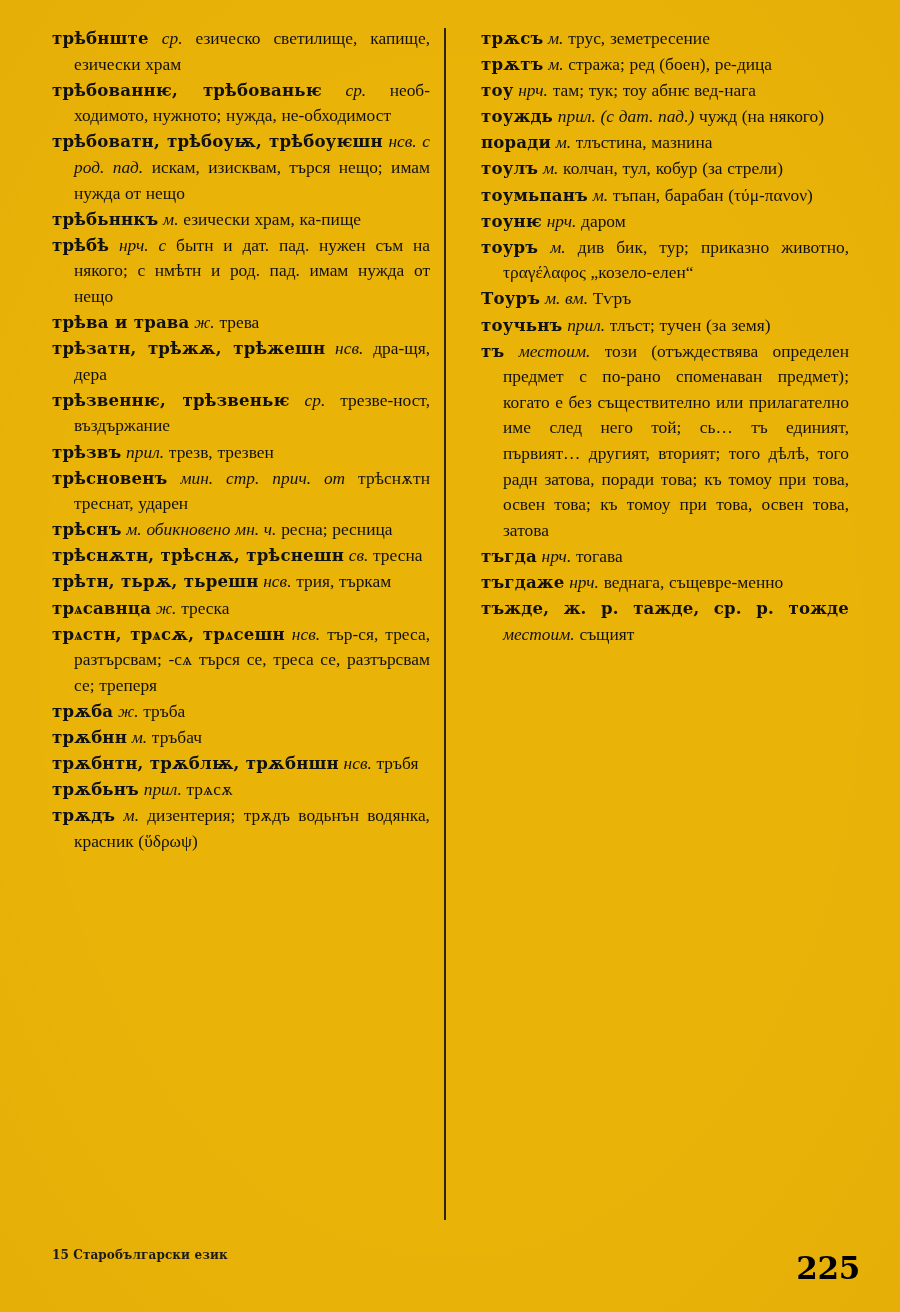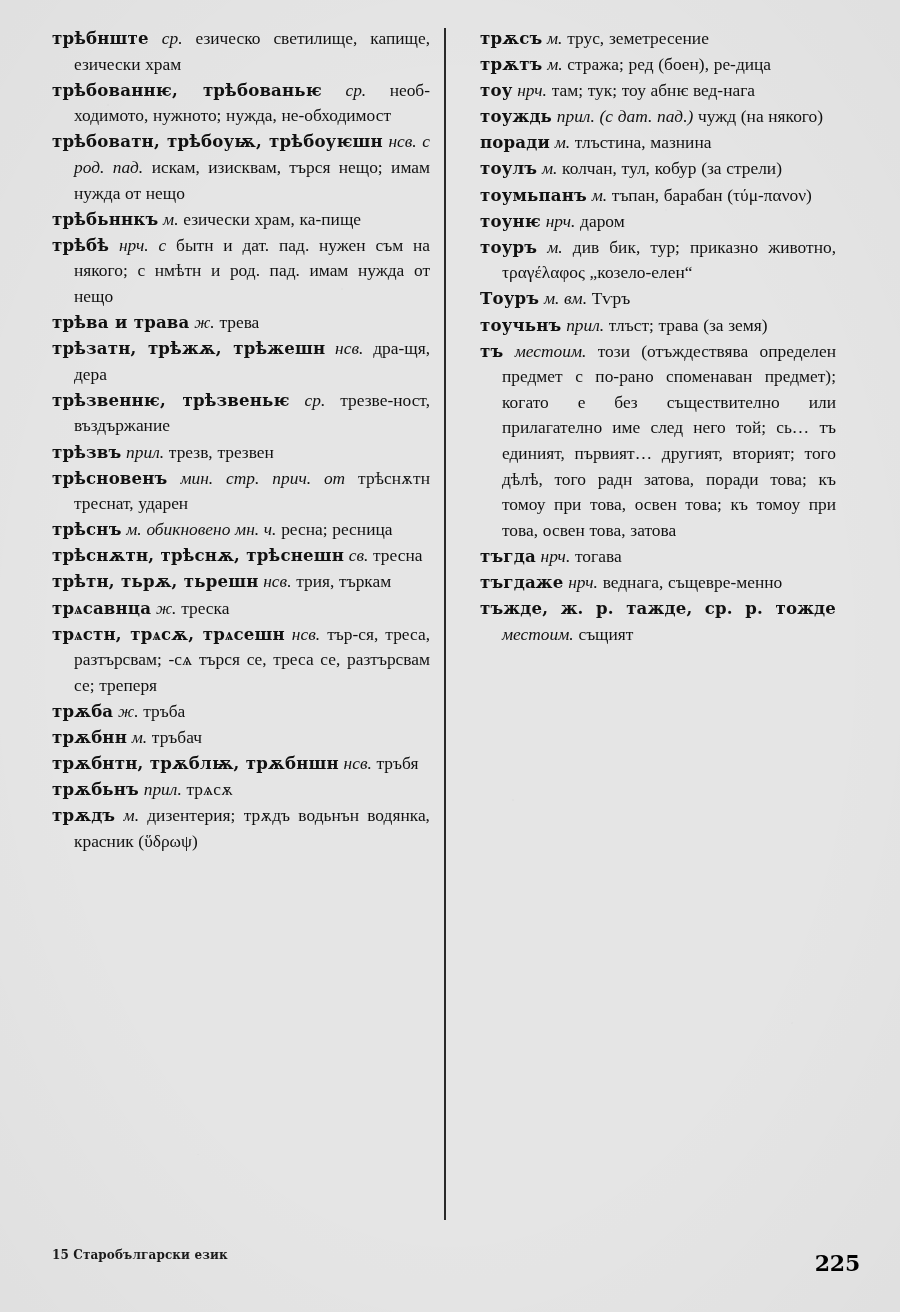--- a/index.html
+++ b/index.html
@@ -13,21 +13,21 @@
     font-family: "Liberation Serif", "DejaVu Serif", serif;
     color: #111111;
     position: relative;
     overflow: hidden;
   }
 
   
   #page {
     position: absolute;
     inset: 0;
-    background: #e5e5e5;
+    background: #eab308;
   }
   #page::before {
     
     content: "";
     position: absolute;
     inset: 0;
     background:
       radial-gradient(circle at 12% 8%, rgba(0,0,0,0.018) 0 1px, transparent 1px),
       radial-gradient(circle at 38% 22%, rgba(0,0,0,0.02) 0 1px, transparent 1px),
       radial-gradient(circle at 74% 16%, rgba(0,0,0,0.015) 0 1px, transparent 1px),
@@ -51,21 +51,21 @@
     display: flex;
     gap: 0;
     height: 1195px;
   }
 
   .col {
     width: 392px;
     box-sizing: border-box;
   }
   .col.left  { padding-right: 14px; }
-  .col.right { padding-left: 36px; }
+  .col.right { padding-left: 24px; margin-left: 13px; }
 
   
   .col-divider {
     position: absolute;
     left: 392px;
     top: 2px;
     width: 2px;
     height: 1192px;
     background: #1a1a1a;
     opacity: .92;
@@ -113,21 +113,21 @@
     font-size: 12px;
     font-weight: bold;
     font-family: "DejaVu Serif", "Liberation Serif", serif;
     letter-spacing: .01em;
     color: #1a1a1a;
   }
   #pageno {
     position: absolute;
     right: 0;
     top: 2px;
-    font-size: 22px;
+    font-size: 31px;
     font-weight: bold;
     font-family: "DejaVu Serif", "Liberation Serif", serif;
     letter-spacing: -.01em;
     color: #000;
   }
 </style>
 </head>
 <body>
 
 <div id="page">
@@ -168,21 +168,21 @@
             <p class="entry"><span class="hw">трѫсъ</span> <span class="gr">м.</span> <span class="gloss">трус, земетресение</span></p>
             <p class="entry"><span class="hw">трѫтъ</span> <span class="gr">м.</span> <span class="gloss">стража; ред (боен), ре-дица</span></p>
             <p class="entry"><span class="hw">тоу</span> <span class="gr">нрч.</span> <span class="gloss">там; тук; тоу абнѥ вед-нага</span></p>
             <p class="entry"><span class="hw">тоуждь</span> <span class="gr">прил. (с дат. пад.)</span> <span class="gloss">чужд (на някого)</span></p>
             <p class="entry"><span class="hw">поради</span> <span class="gr">м.</span> <span class="gloss">тлъстина, мазнина</span></p>
             <p class="entry"><span class="hw">тоулъ</span> <span class="gr">м.</span> <span class="gloss">колчан, тул, кобур (за стрели)</span></p>
             <p class="entry"><span class="hw">тоумьпанъ</span> <span class="gr">м.</span> <span class="gloss">тъпан, барабан (τύμ-πανον)</span></p>
             <p class="entry"><span class="hw">тоунѥ</span> <span class="gr">нрч.</span> <span class="gloss">даром</span></p>
             <p class="entry"><span class="hw">тоуръ</span> <span class="gr">м.</span> <span class="gloss">див бик, тур; приказно животно, τραγέλαφος „козело-елен“</span></p>
             <p class="entry"><span class="hw">Тоуръ</span> <span class="gr">м. вм.</span> <span class="gloss">Тѵръ</span></p>
-            <p class="entry"><span class="hw">тоучьнъ</span> <span class="gr">прил.</span> <span class="gloss">тлъст; трава (за земя)</span></p>
+            <p class="entry"><span class="hw">тоучьнъ</span> <span class="gr">прил.</span> <span class="gloss">тлъст; тучен (за земя)</span></p>
             <p class="entry"><span class="hw">тъ</span> <span class="gr">местоим.</span> <span class="gloss it">този (отъждествява определен предмет с по-рано споменаван предмет); когато е без съществително или прилагателно име след него той; сь… тъ единият, първият… другият, вторият; того дѣлѣ, того радн затова, поради това; къ томоу при това, освен това; къ томоу при това, освен това, затова</span></p>
             <p class="entry"><span class="hw">тъгда</span> <span class="gr">нрч.</span> <span class="gloss">тогава</span></p>
             <p class="entry"><span class="hw">тъгдаже</span> <span class="gr">нрч.</span> <span class="gloss">веднага, същевре-менно</span></p>
             <p class="entry"><span class="hw">тъжде, ж. р. тажде, ср. р. тожде</span> <span class="gr">местоим.</span> <span class="gloss">същият</span></p>
           </div>
       </div>
 
     </div>
   </div>
 

